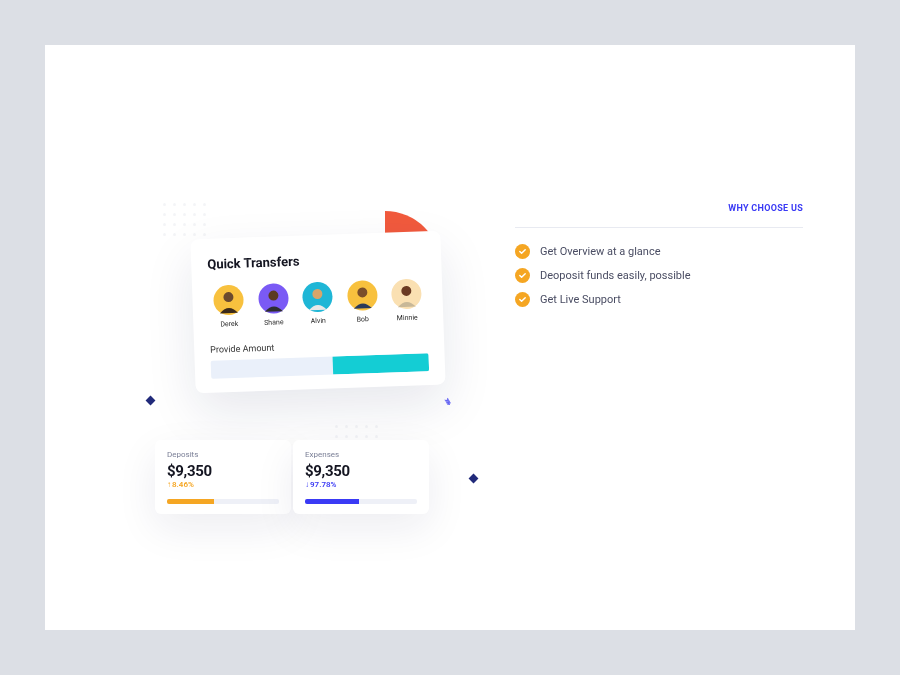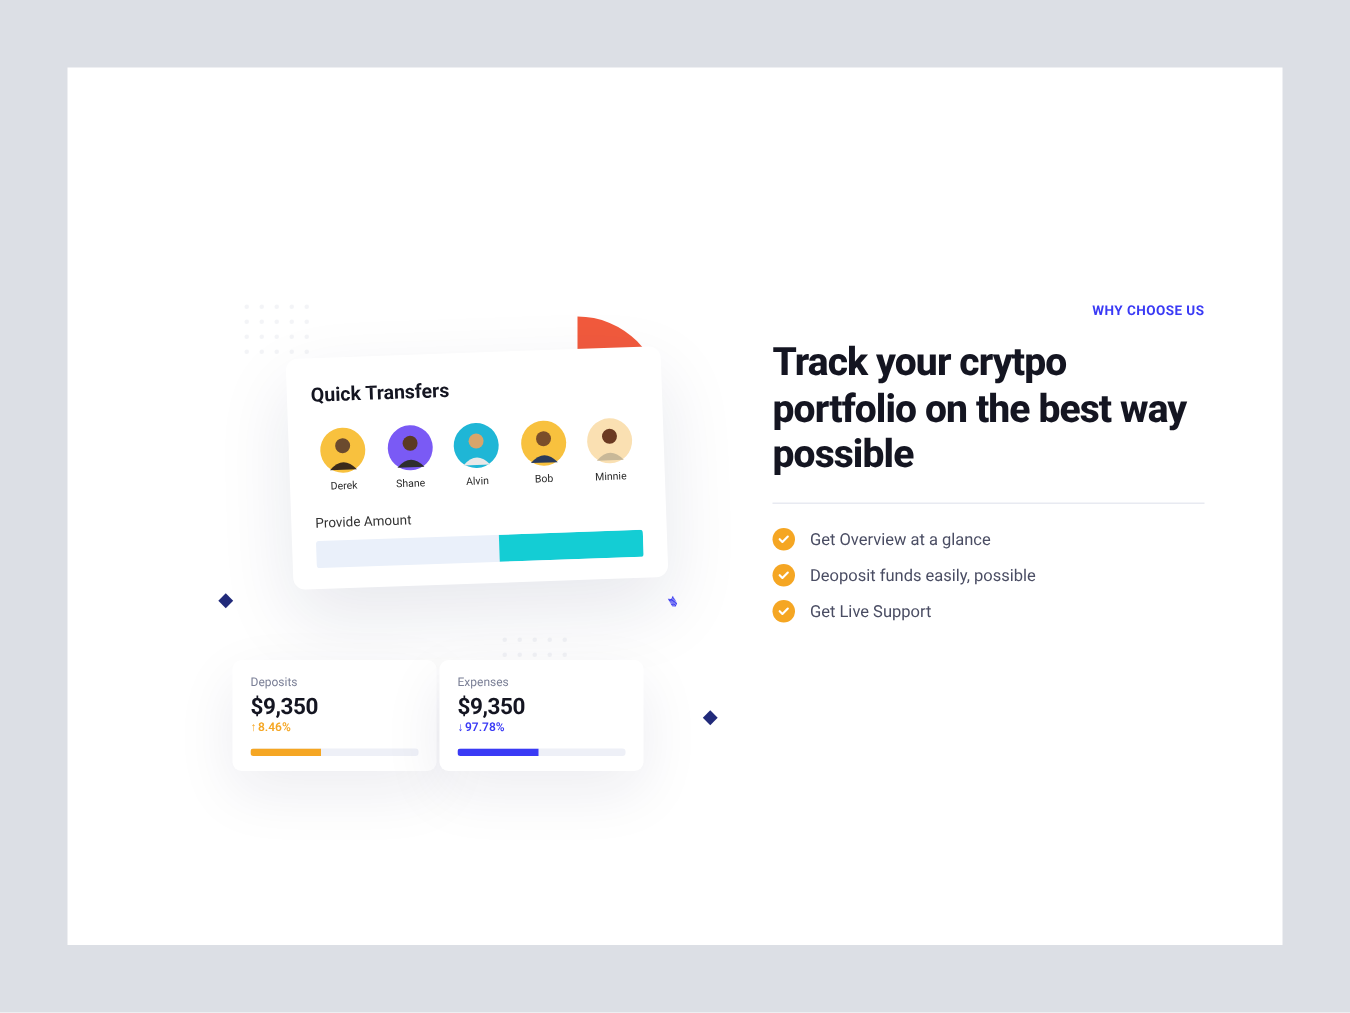--- a/index.html
+++ b/index.html
@@ -242,21 +242,20 @@
         </div>
       </div>
       <div class="bar">
           <div class="f"></div>
         </div>
     </div>
   </div>
 
   <div class="content">
     <div class="eyebrow">WHY CHOOSE US</div>
-    <h1 class="headline">Track your crytpo portfolio on the best way possible</h1>
     <div class="divider"></div>
     <div class="features">
       <div class="feat">
         <div class="check">
           <svg width="9" height="9" viewBox="0 0 10 10">
               <path d="M2 5 L4 7 L8 3" stroke="#fff" stroke-width="1.6" fill="none" stroke-linecap="round" stroke-linejoin="round"></path>
             </svg>
         </div>
         <span class="txt">Get Overview at a glance</span>
       </div>

